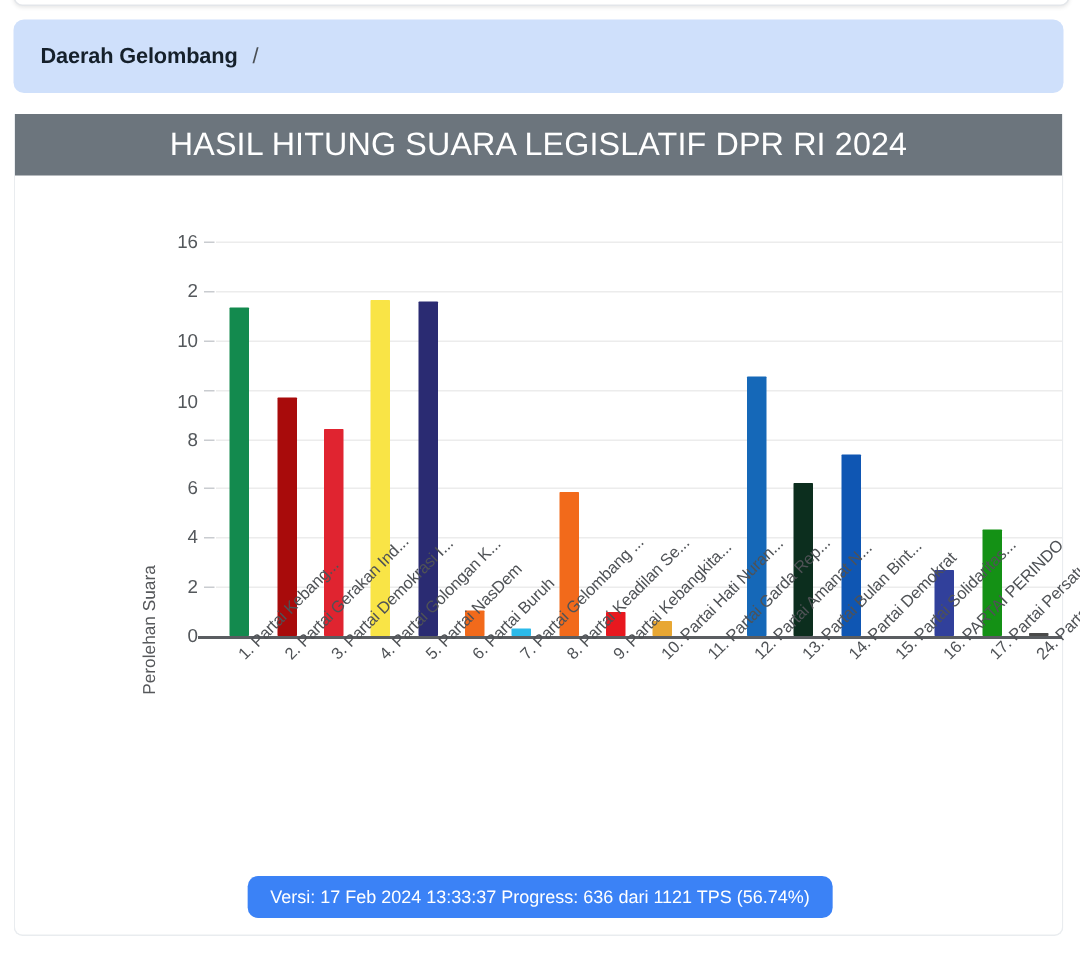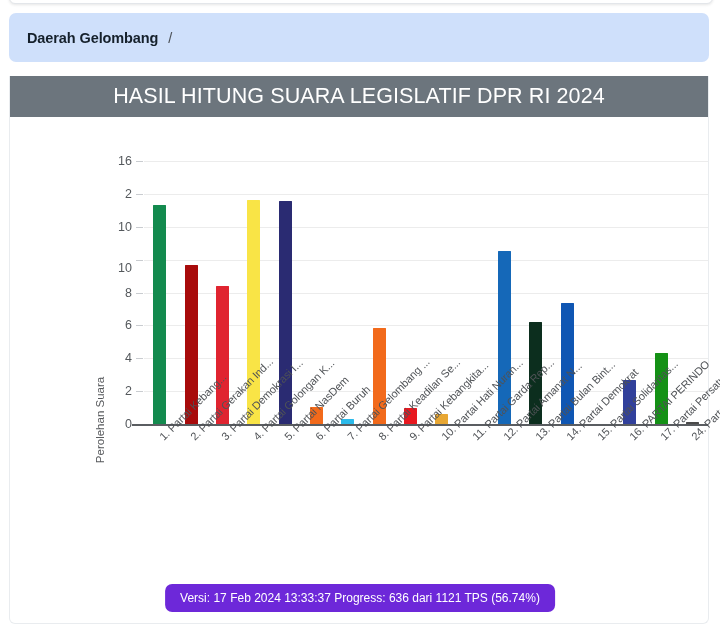--- a/index.html
+++ b/index.html
@@ -165,21 +165,21 @@
     transform: rotate(-45deg);
     letter-spacing: -0.1px;
   }
 
   
   .version-pill {
     position: absolute;
     left: 50%;
     transform: translateX(-50%);
     top: 584px;
-    background: #6d28d9;
+    background: #3b82f6;
     color: #ffffff;
     font-size: 12px;
     padding: 7px 15px;
     border-radius: 7px;
     white-space: nowrap;
   }
 </style>
 </head>
 <body>
 

